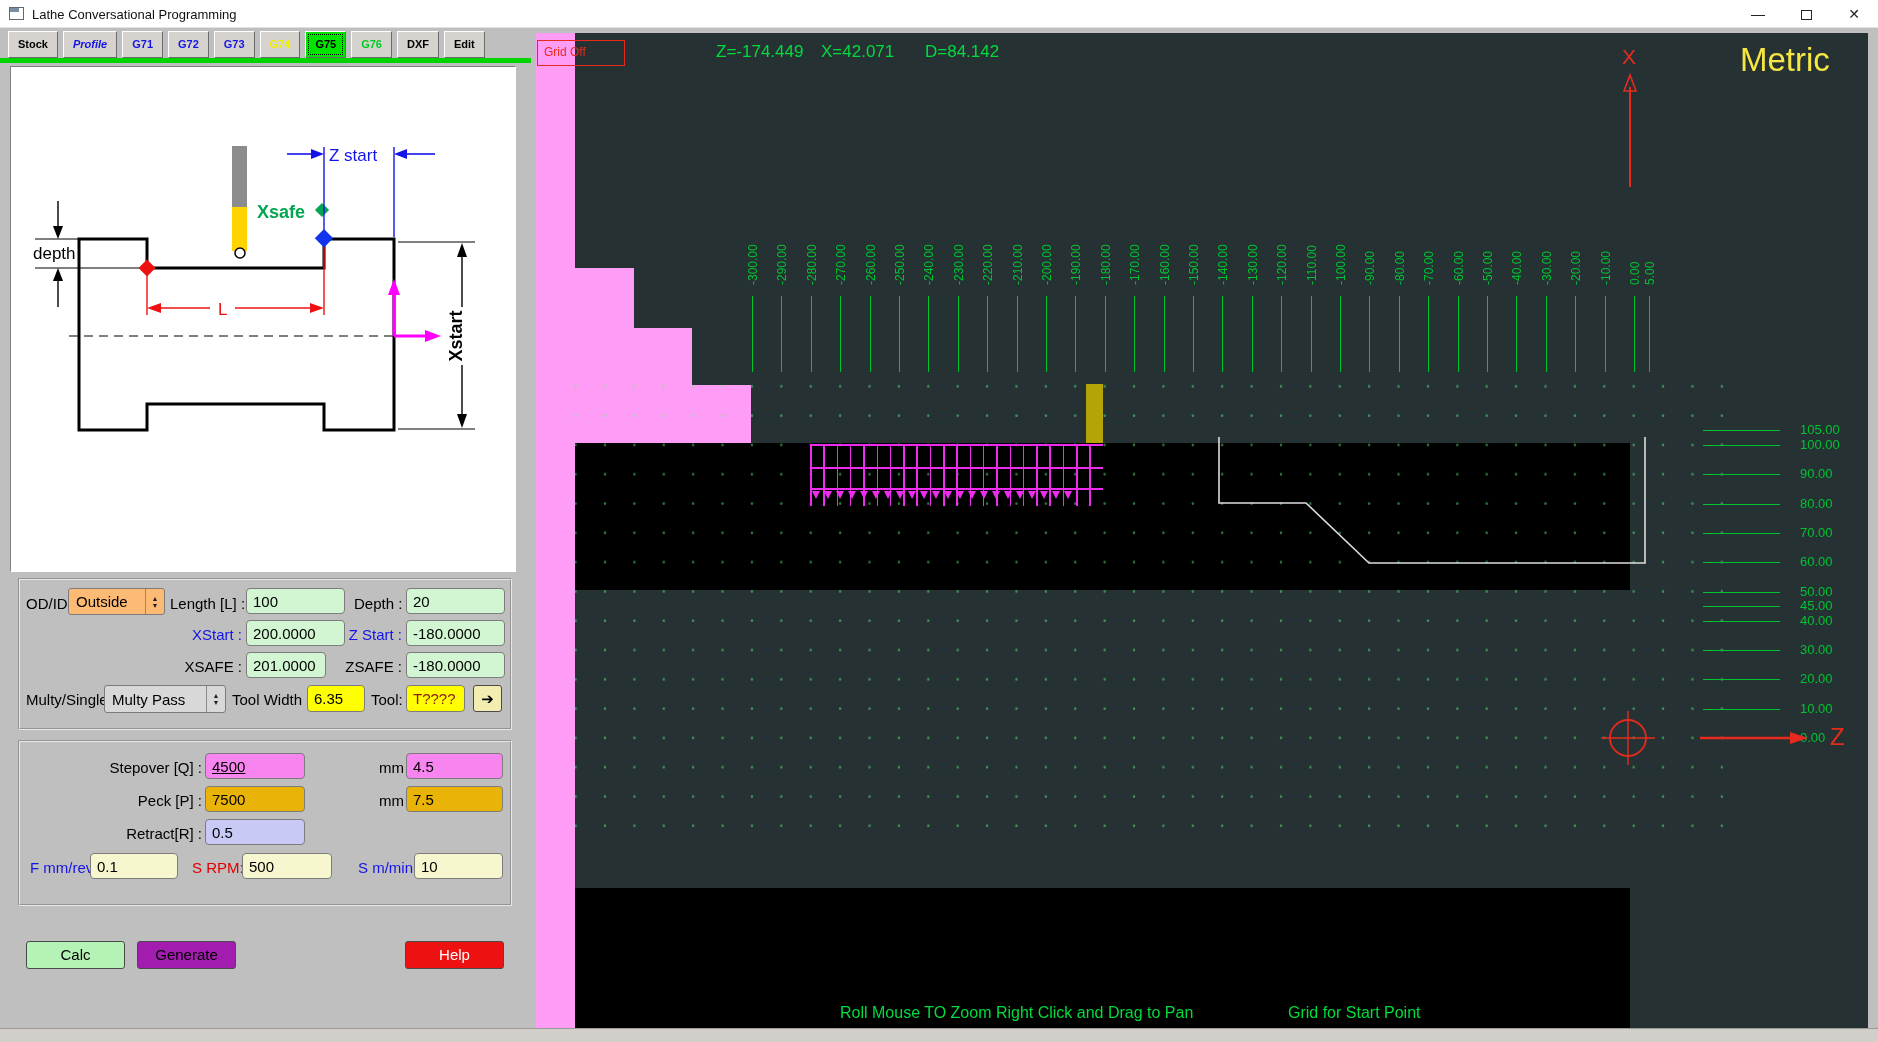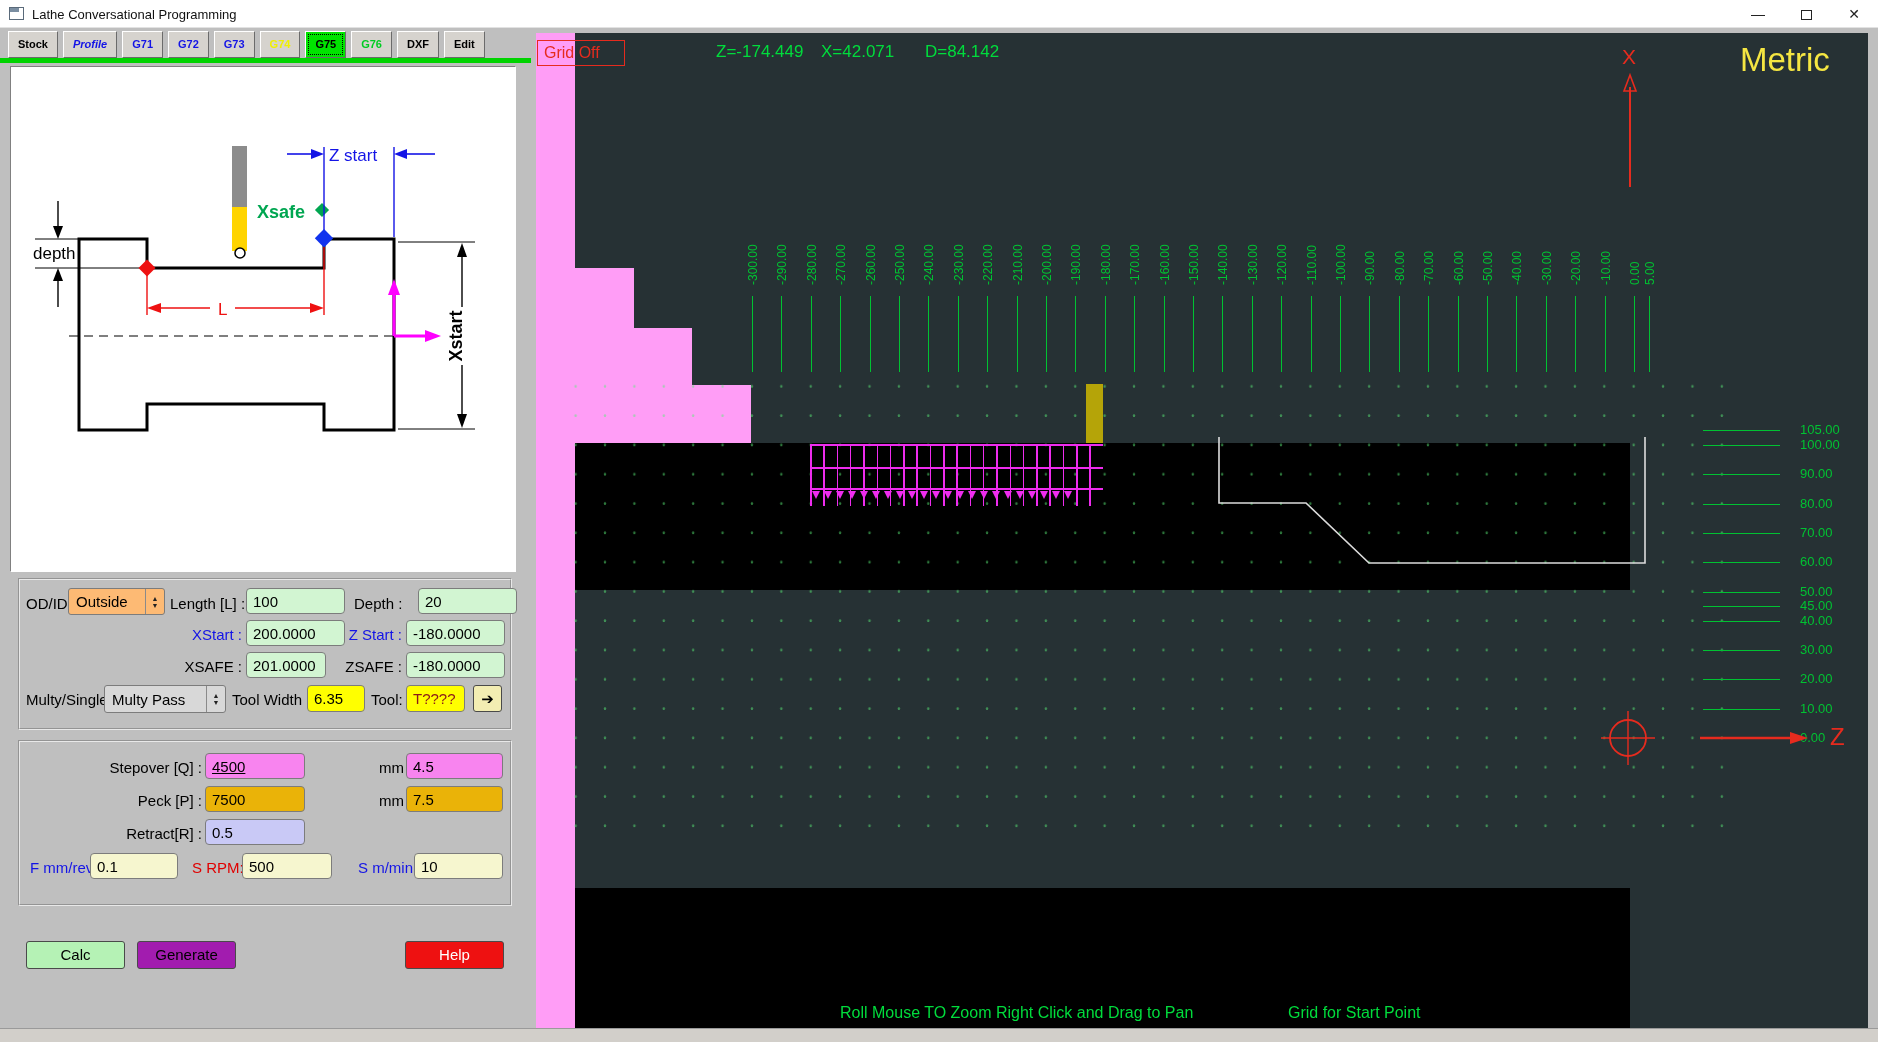--- a/index.html
+++ b/index.html
@@ -51,21 +51,21 @@
   #btn-help{background:#ee1111;color:#fff}
   #btn-tool-arrow{background:#f3edb2;font-size:15px;line-height:25px}
   
   #canvas{left:536px;top:33px;width:1332px;height:995px;background:var(--canvas);cursor:crosshair}
   #canvas .abs{position:absolute}
   .magenta{background:var(--stock)}
   .blackrect{background:#000}
   #dots{background-image:radial-gradient(circle at 19.6px 13.4px,rgba(90,240,120,.5) 0,rgba(90,240,120,.5) 1.1px,transparent 1.6px);
         background-size:29.4px 29.3px;pointer-events:none}
   .grntext{color:var(--grn)}
-  #grid-btn{border:1.5px solid var(--red);color:var(--red);font-size:16px;padding-left:6px;line-height:23px;cursor:pointer}
+  #grid-btn{border:1.5px solid var(--red);color:var(--red);font-size:12px;padding-left:6px;line-height:23px;cursor:pointer}
   .rul-tick{width:1px;background:var(--rulgrn)}
   .rul-lbl{color:var(--rulgrn);font-size:12px;line-height:14px;white-space:nowrap;
            transform:rotate(-90deg);transform-origin:0 0}
   .scale-line{height:1px;background:var(--rulgrn)}
   .scale-lbl{color:var(--rulgrn);font-size:13px;line-height:16px}
   #banner{border:6px solid var(--red);display:flex;align-items:center;justify-content:center}
   #banner span{color:var(--red);font-size:27px;font-weight:bold;letter-spacing:1px}
   #hatch{border-top:2px solid var(--hatch);
          background-image:repeating-linear-gradient(to right,var(--hatch) 0,var(--hatch) 1.5px,transparent 1.5px,transparent 13.3px)}
   .hatch-h{left:0;width:100%;height:1.5px;background:var(--hatch)}
@@ -161,21 +161,21 @@
 <div class="abs dropdown dd-orange" style="left:68px;top:588px;width:97px;height:27px">
   <span class="txt">Outside</span>
   <span class="spin">
       <span>▲</span>
       <span>▼</span>
     </span>
 </div>
 <div class="abs lbl" style="left:170px;top:595px">Length [L] :</div>
 <input class="abs inp green" style="left: 246px; top: 588px; width: 99px;" value="100">
 <div class="abs lbl" style="left:354px;top:595px">Depth :</div>
-<input class="abs inp green" style="left: 406px; top: 588px; width: 99px; margin-left: 12px;" value="20">
+<input class="abs inp green" style="left: 406px; top: 588px; width: 99px;" value="20">
 
 <div class="abs lbl r blue" style="left:170px;top:626px;width:72px">XStart :</div>
 <input class="abs inp green" style="left: 246px; top: 620px; width: 99px;" value="200.0000">
 <div class="abs lbl r blue" style="left:340px;top:626px;width:62px">Z Start :</div>
 <input class="abs inp green" style="left: 406px; top: 620px; width: 99px;" value="-180.0000">
 
 <div class="abs lbl r" style="left:170px;top:658px;width:72px">XSAFE :</div>
 <input class="abs inp green" style="left: 246px; top: 652px; width: 80px;" value="201.0000">
 <div class="abs lbl r" style="left:340px;top:658px;width:62px">ZSAFE :</div>
 <input class="abs inp green" style="left: 406px; top: 652px; width: 99px;" value="-180.0000">

